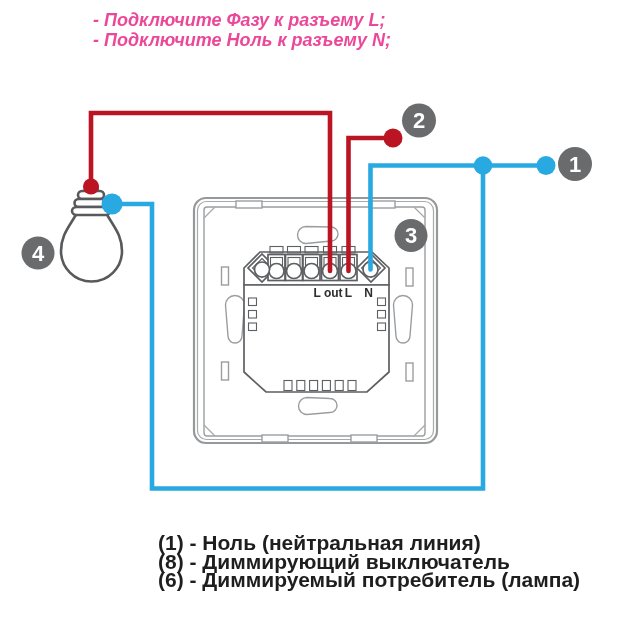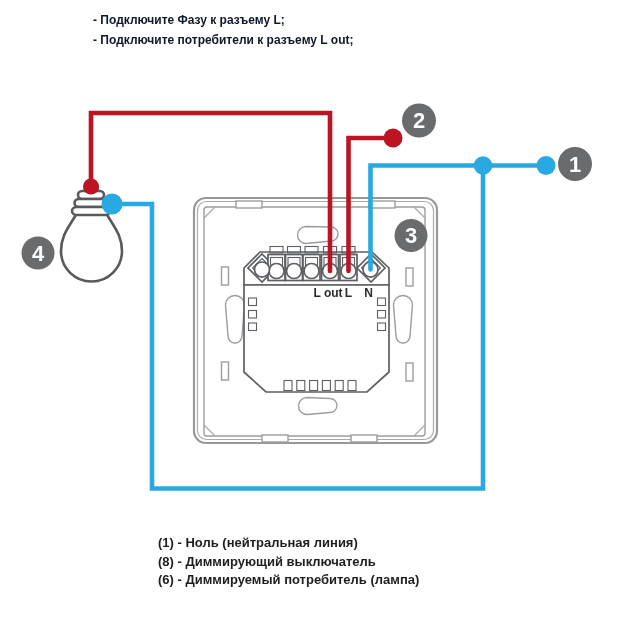--- a/index.html
+++ b/index.html
@@ -2,26 +2,27 @@
 <html><head>
 <meta charset="utf-8">
 <style>
   html,body { margin:0; padding:0; background:#ffffff; }
   .page {
     position:relative; width:624px; height:624px; background:#ffffff;
     font-family:"Liberation Sans", sans-serif; overflow:hidden;
   }
   .instructions {
     position:absolute; left:93px; top:10px;
-    font-size:12px; line-height:20px; font-weight:600; color:#0f172a;
+    font-size:18px; line-height:20px; font-weight:600; color:#ec4899;
     white-space:nowrap;
+    font-style:italic;
   }
   .legend {
     position:absolute; left:158px; top:534px;
-    font-size:13px; line-height:18.5px; font-weight:600; color:#1e1e1e;
+    font-size:21px; line-height:18.5px; font-weight:600; color:#1e1e1e;
     white-space:nowrap;
   }
   svg.diagram { position:absolute; left:0; top:0; }
 
   .plate   { fill:#ffffff; stroke:#96989a; stroke-width:2.2; }
   .plate2  { fill:none;    stroke:#a7a9ab; stroke-width:1.2; }
   .pdetail { fill:#ffffff; stroke:#9b9da0; stroke-width:1.4; }
   .module  { fill:#ffffff; stroke:#5d5f62; stroke-width:1.7; }
   .modthin { fill:none;    stroke:#5d5f62; stroke-width:1.1; }
   .bulb    { fill:#ffffff; stroke:#58595b; stroke-width:2.6; }
@@ -29,21 +30,21 @@
   .tlabel  { font-family:"Liberation Sans",sans-serif; font-size:12px; font-weight:bold; fill:#2d2d2f; text-anchor:middle; }
   .bnum    { font-family:"Liberation Sans",sans-serif; font-size:22px; font-weight:bold; fill:#ffffff; text-anchor:middle; }
 </style>
 </head>
 <body>
 
 <div class="page">
 
   <div class="instructions">
     <div>- Подключите Фазу к разъему L;</div>
-    <div>- Подключите потребители к разъему L out;</div>
+    <div>- Подключите Ноль к разъему N;</div>
   </div>
 
   <svg class="diagram" width="624" height="624" viewBox="0 0 624 624">
 
     <g>
       <rect class="plate" x="194" y="198" width="243" height="245" rx="12"></rect>
       <rect class="plate2" x="197.5" y="201.5" width="236" height="238" rx="9"></rect>
       <rect class="pdetail" x="204" y="207" width="221" height="229" rx="3"></rect>
 
       <line class="plate2" x1="204" y1="218" x2="215" y2="207"></line>

